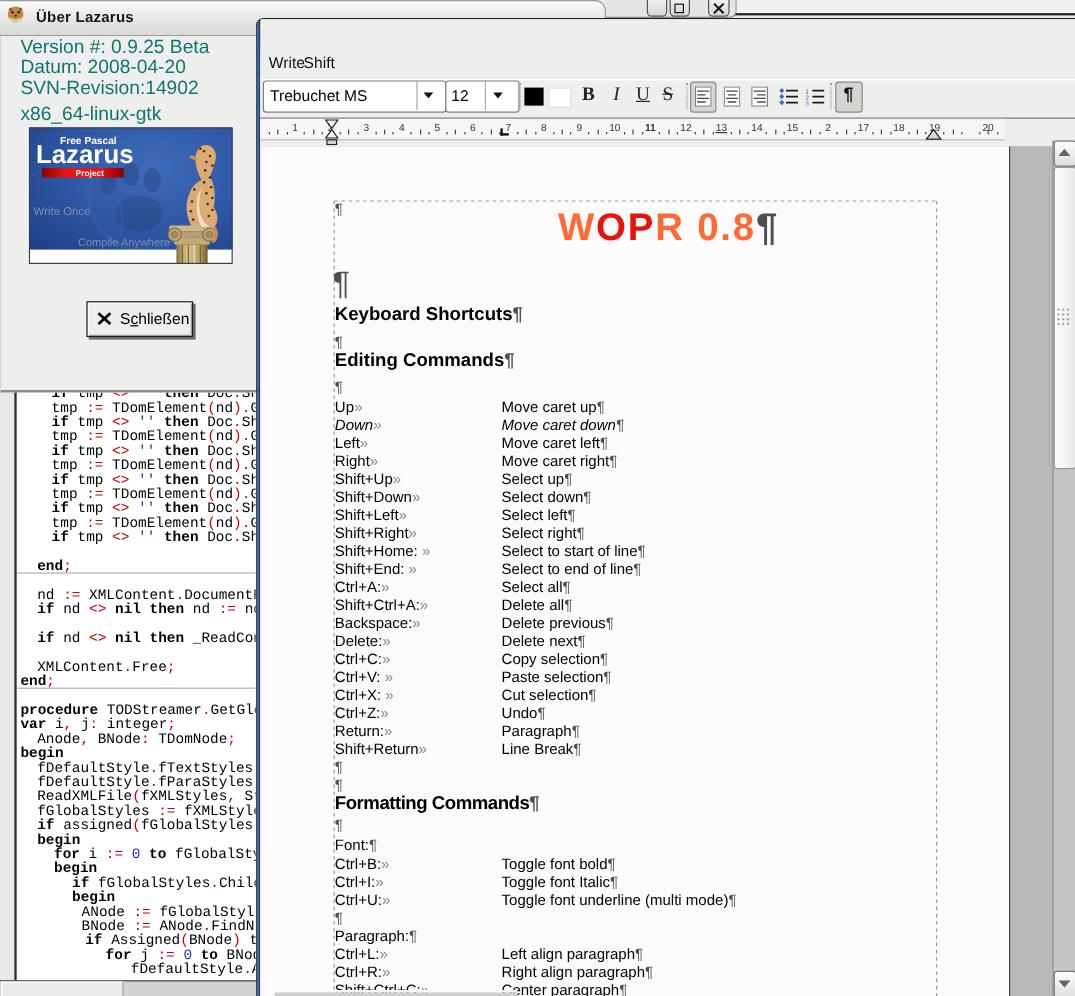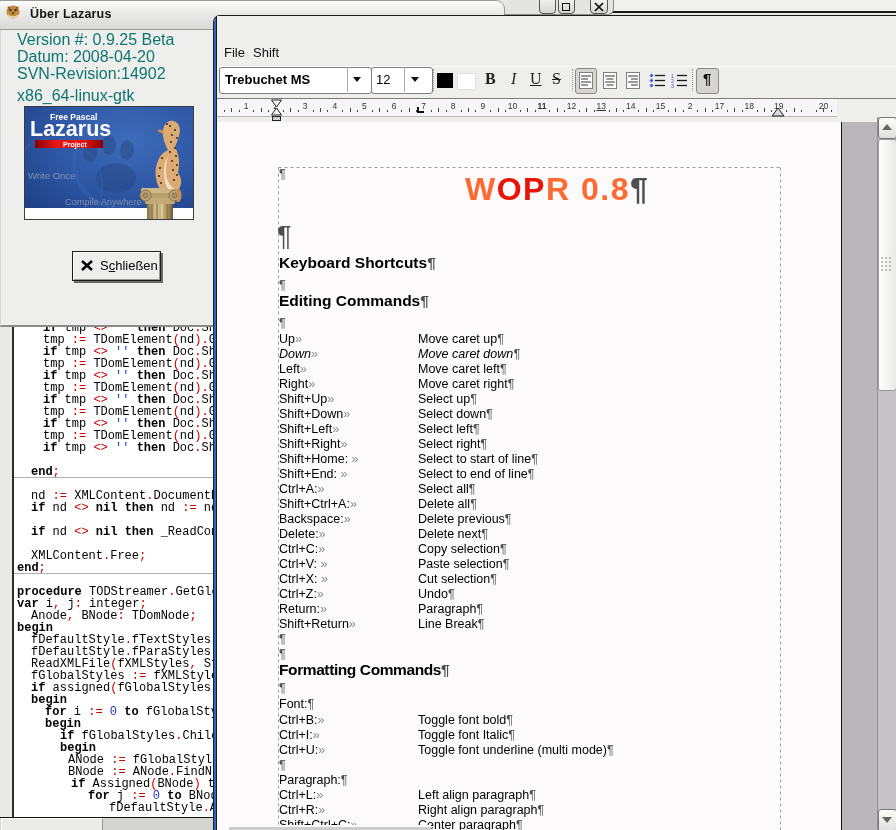--- a/index.html
+++ b/index.html
@@ -182,27 +182,27 @@
   </svg>
   <div class="abs" style="left:100px;top:258px;font-size:13px;color:#000;">S<span style="text-decoration:underline;">c</span>hließen</div>
 </div>
 
 <div id="odt">
  <div id="odtframe"></div>
  <div id="odtblue"></div>
  <div id="odtdark"></div>
  <div id="odtin">
   <div id="menubar">
-    <div class="abs" style="left:7px;top:3px;">File</div>
+    <div class="abs" style="left:7px;top:3px;">Write</div>
     <div class="abs" style="left:36px;top:3px;">Shift</div>
   </div>
   <div id="toolbar">
 
     <div class="combo" style="left:2px;top:0px;width:151px;height:25px;"></div>
-    <div class="abs" style="left:8px;top:5px;font-size:13px;font-weight:bold;">Trebuchet MS</div>
+    <div class="abs" style="left:8px;top:5px;font-size:13px;">Trebuchet MS</div>
     <div class="abs" style="left:130px;top:0px;width:1px;height:25px;background:#aaa;"></div>
     <div class="abs" style="left:136px;top:10px;width:0;height:0;border-left:4.5px solid transparent;border-right:4.5px solid transparent;border-top:5px solid #111;"></div>
 
     <div class="combo" style="left:154px;top:0px;width:60px;height:25px;"></div>
     <div class="abs" style="left:159px;top:5px;font-size:13px;">12</div>
     <div class="abs" style="left:187px;top:0px;width:1px;height:25px;background:#aaa;"></div>
     <div class="abs" style="left:194px;top:10px;width:0;height:0;border-left:4.5px solid transparent;border-right:4.5px solid transparent;border-top:5px solid #111;"></div>
     <div class="abs" style="left:216px;top:2px;width:1px;height:22px;border-left:1px dotted #999;"></div>
 
     <div class="abs" style="left:220px;top:6px;width:16px;height:15px;background:#000;"></div>

